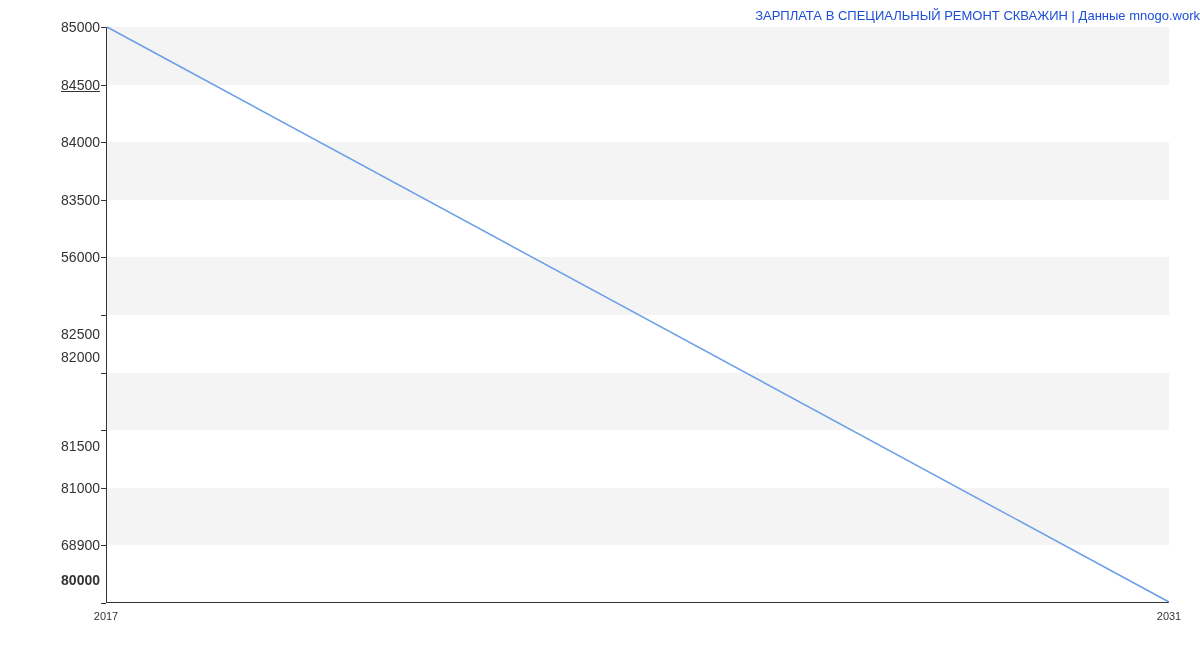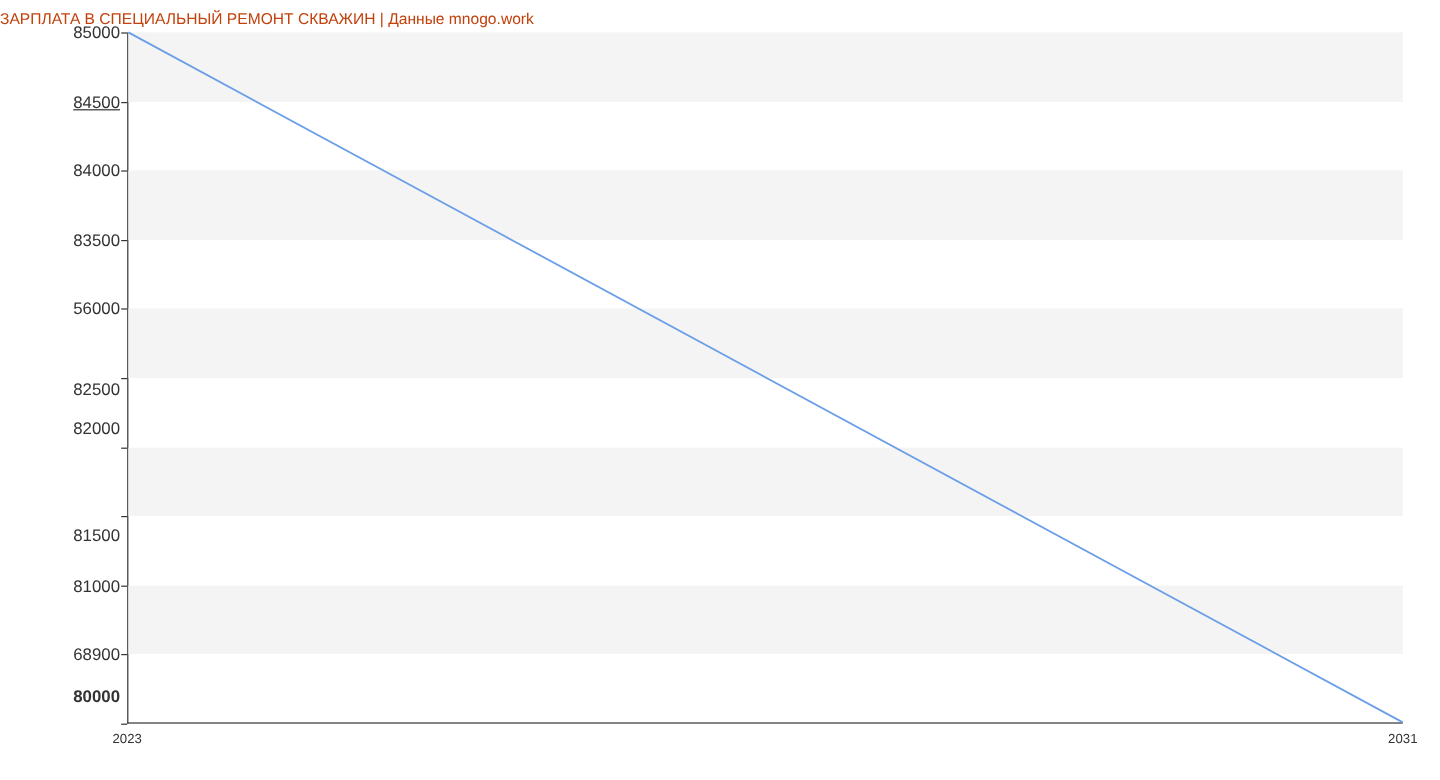--- a/index.html
+++ b/index.html
@@ -8,23 +8,23 @@
       height: 650px;
       background: #ffffff;
       font-family: Verdana, Geneva, sans-serif;
       position: relative;
     }
     .title {
       position: absolute;
       top: 8px;
       left: 0;
       right: 0;
-      text-align: left;
+      text-align: right;
       font-size: 13px;
-      color: #c2410c;
+      color: #1d4ed8;
     }
     .plot-area {
       position: absolute;
       left: 106px;
       top: 27px;
       width: 1063px;
       height: 576px;
       border-left: 1px solid #333333;
       border-bottom: 1px solid #333333;
     }
@@ -90,26 +90,26 @@
 <div class="y-tick-label" style="top: 580px; font-weight: bold;">80000</div>
 <div class="y-tick-mark" style="top: 603px;"></div>
 <div class="y-tick-label" style="top: 545.4px;">68900</div>
 <div class="y-tick-mark" style="top: 545.4px;"></div>
 <div class="y-tick-label" style="top: 487.8px;">81000</div>
 <div class="y-tick-mark" style="top: 487.8px;"></div>
 <div class="y-tick-label" style="top: 446px;">81500</div>
 <div class="y-tick-mark" style="top: 430.2px;"></div>
 <div class="y-tick-label" style="top: 357px;">82000</div>
 <div class="y-tick-mark" style="top: 372.6px;"></div>
-<div class="y-tick-label" style="top: 324px;">82500</div>
+<div class="y-tick-label" style="top: 334px;">82500</div>
 <div class="y-tick-mark" style="top: 315px;"></div>
 <div class="y-tick-label" style="top: 257.4px;">56000</div>
 <div class="y-tick-mark" style="top: 257.4px;"></div>
 <div class="y-tick-label" style="top: 199.8px;">83500</div>
 <div class="y-tick-mark" style="top: 199.8px;"></div>
 <div class="y-tick-label" style="top: 142.2px;">84000</div>
 <div class="y-tick-mark" style="top: 142.2px;"></div>
 <div class="y-tick-label" style="top: 84.6px; text-decoration: underline;">84500</div>
 <div class="y-tick-mark" style="top: 84.6px;"></div>
 <div class="y-tick-label" style="top: 27px;">85000</div>
 <div class="y-tick-mark" style="top: 27px;"></div>
-<div class="x-tick-label" style="left: 106px;">2023</div>
+<div class="x-tick-label" style="left: 106px;">2017</div>
 <div class="x-tick-label" style="left: 1169px;">2031</div>
 
 </body></html>

